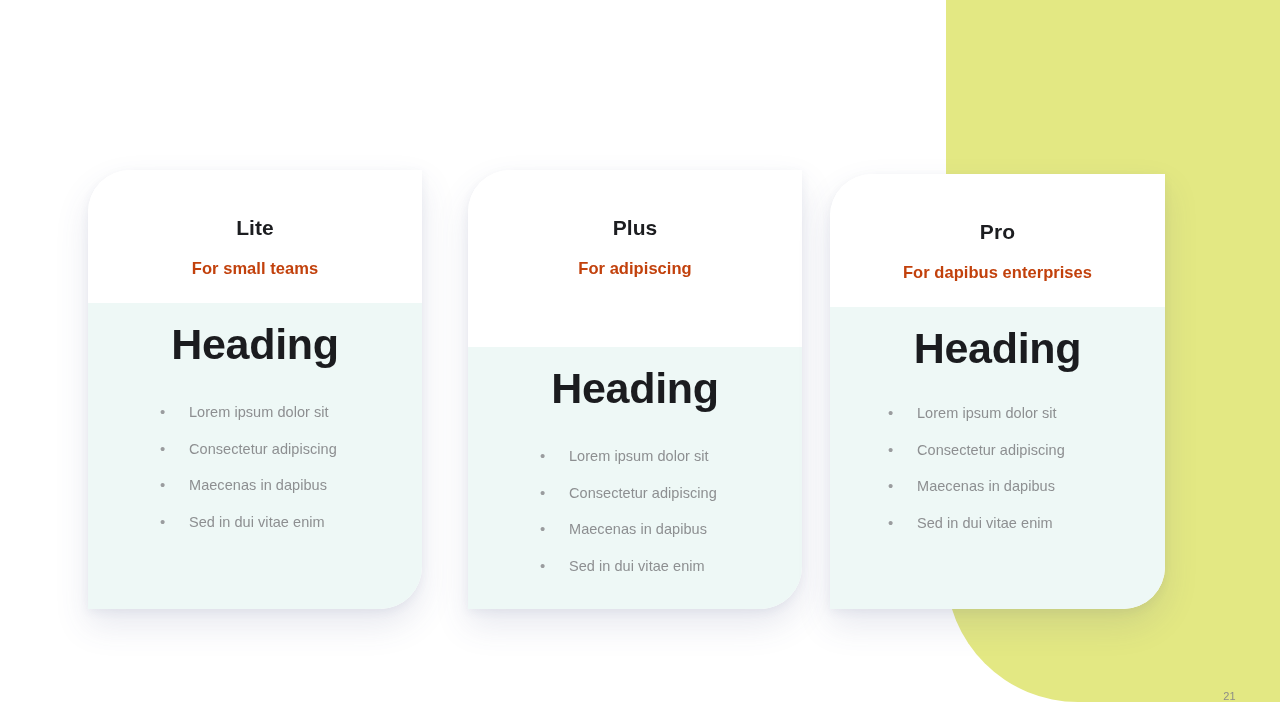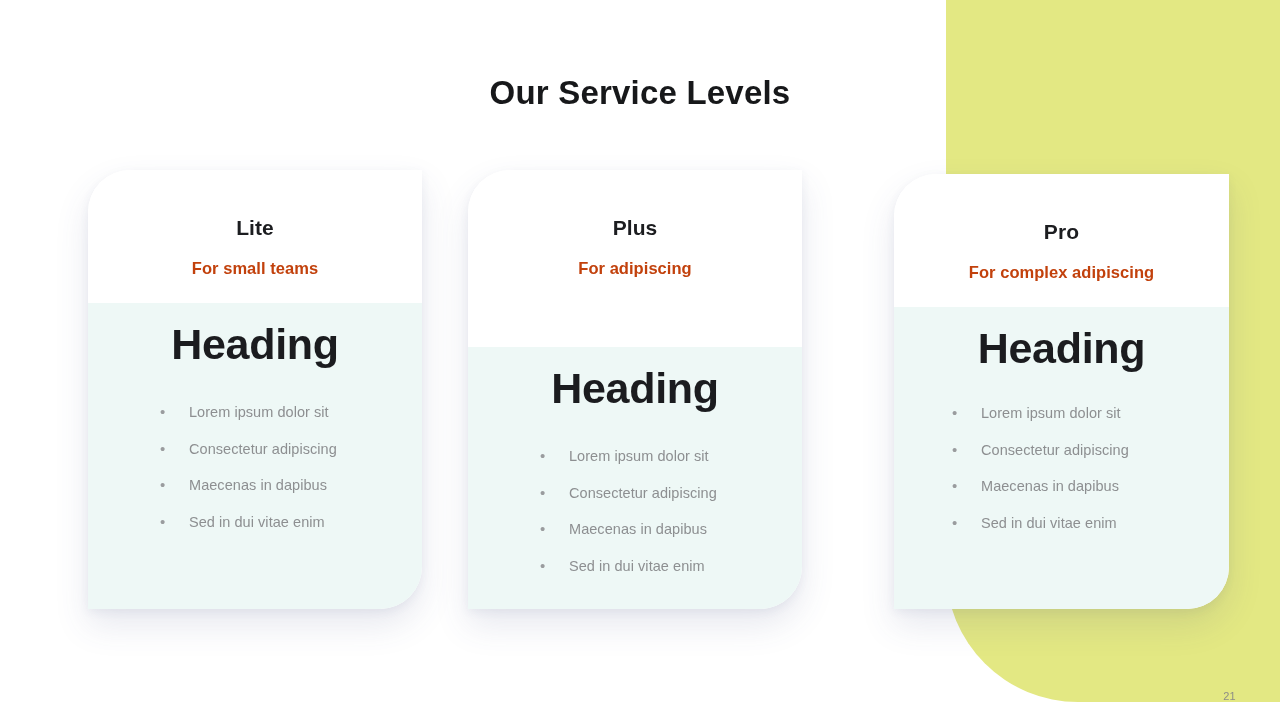--- a/index.html
+++ b/index.html
@@ -78,21 +78,21 @@
     border-radius: 42px 0 42px 0;
     box-shadow: 0 16px 34px rgba(70, 80, 130, 0.13),
                 0 3px 10px rgba(70, 80, 130, 0.07);
     overflow: hidden;
     display: flex;
     flex-direction: column;
   }
 
   .card-1 { left: 88px;  top: 170px; width: 334px; height: 439px; }
   .card-2 { left: 468px; top: 170px; width: 334px; height: 439px; gap: 44px; }
-  .card-3 { left: 894px; top: 174px; width: 335px; height: 435px; justify-content: center; }
+  .card-3 { left: 830px; top: 174px; width: 335px; height: 435px; justify-content: center; }
 
   .card-head {
     background: #ffffff;
     height: 133px;
     flex: 0 0 auto;
     display: flex;
     flex-direction: column;
     align-items: center;
     justify-content: flex-start;
     padding-top: 46px;
@@ -169,21 +169,20 @@
   
   .card-3 .feature-list { margin-top: 35px; padding-left: 58px; }
 </style>
 </head>
 <body>
 
 <div id="slide">
 
   <div class="deco-yellow"></div>
 
-  <div class="slide-title">Our Service Levels</div>
 
   <div class="cards">
 
     <div class="card card-1">
       <div class="card-head">
         <div class="plan-name">Lite</div>
         <div class="plan-tagline">For small teams</div>
       </div>
       <div class="card-body">
         <div class="card-heading">Heading</div>
@@ -232,21 +231,21 @@
             <span class="bullet-dot">•</span>
             <span class="feature-text">Sed in dui vitae enim</span>
           </li>
         </ul>
       </div>
     </div>
 
     <div class="card card-3">
       <div class="card-head">
         <div class="plan-name">Pro</div>
-        <div class="plan-tagline">For complex adipiscing</div>
+        <div class="plan-tagline">For dapibus enterprises</div>
       </div>
       <div class="card-body">
         <div class="card-heading">Heading</div>
         <ul class="feature-list">
           <li class="feature-item">
             <span class="bullet-dot">•</span>
             <span class="feature-text">Lorem ipsum dolor sit</span>
           </li>
           <li class="feature-item">
             <span class="bullet-dot">•</span>

